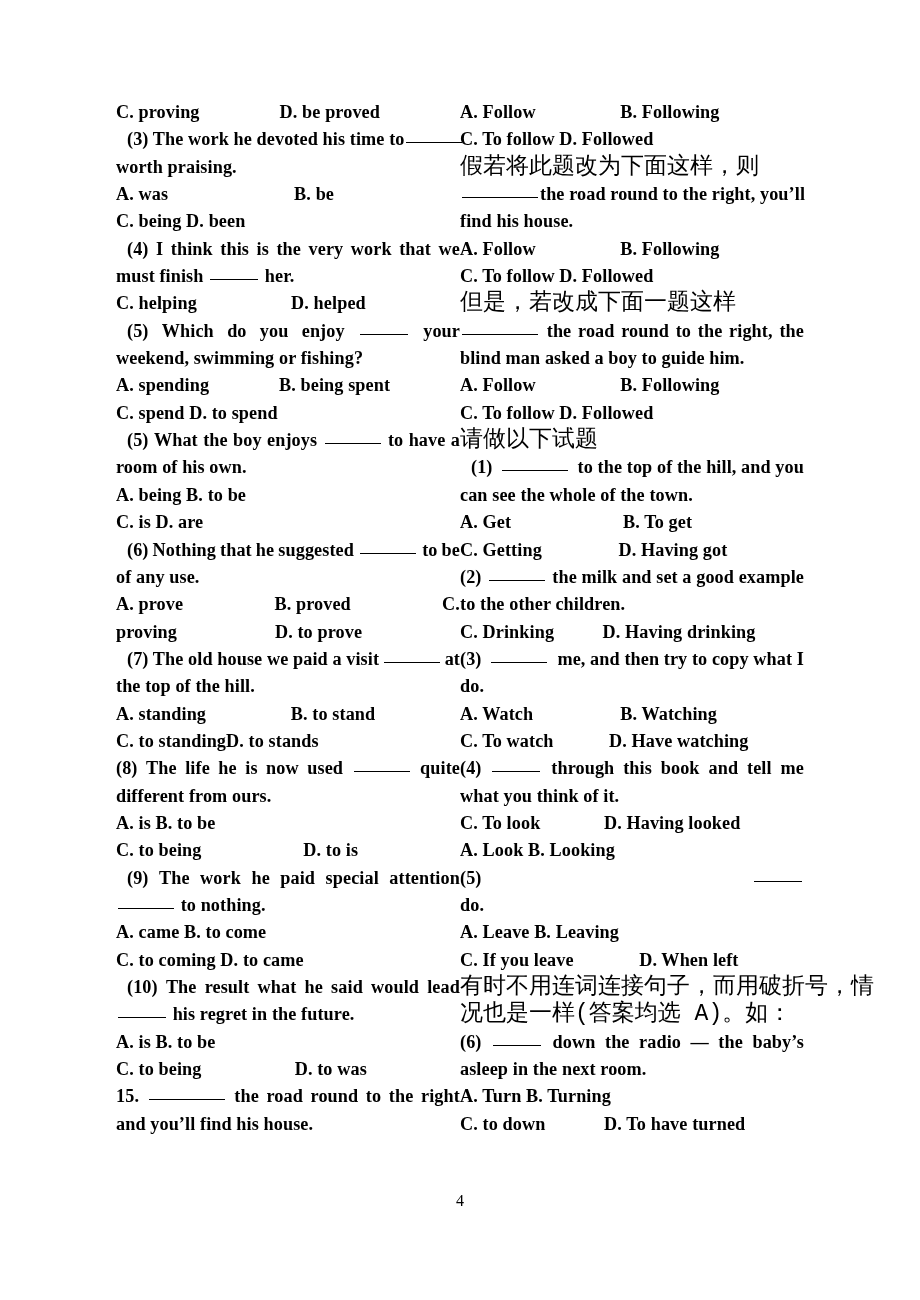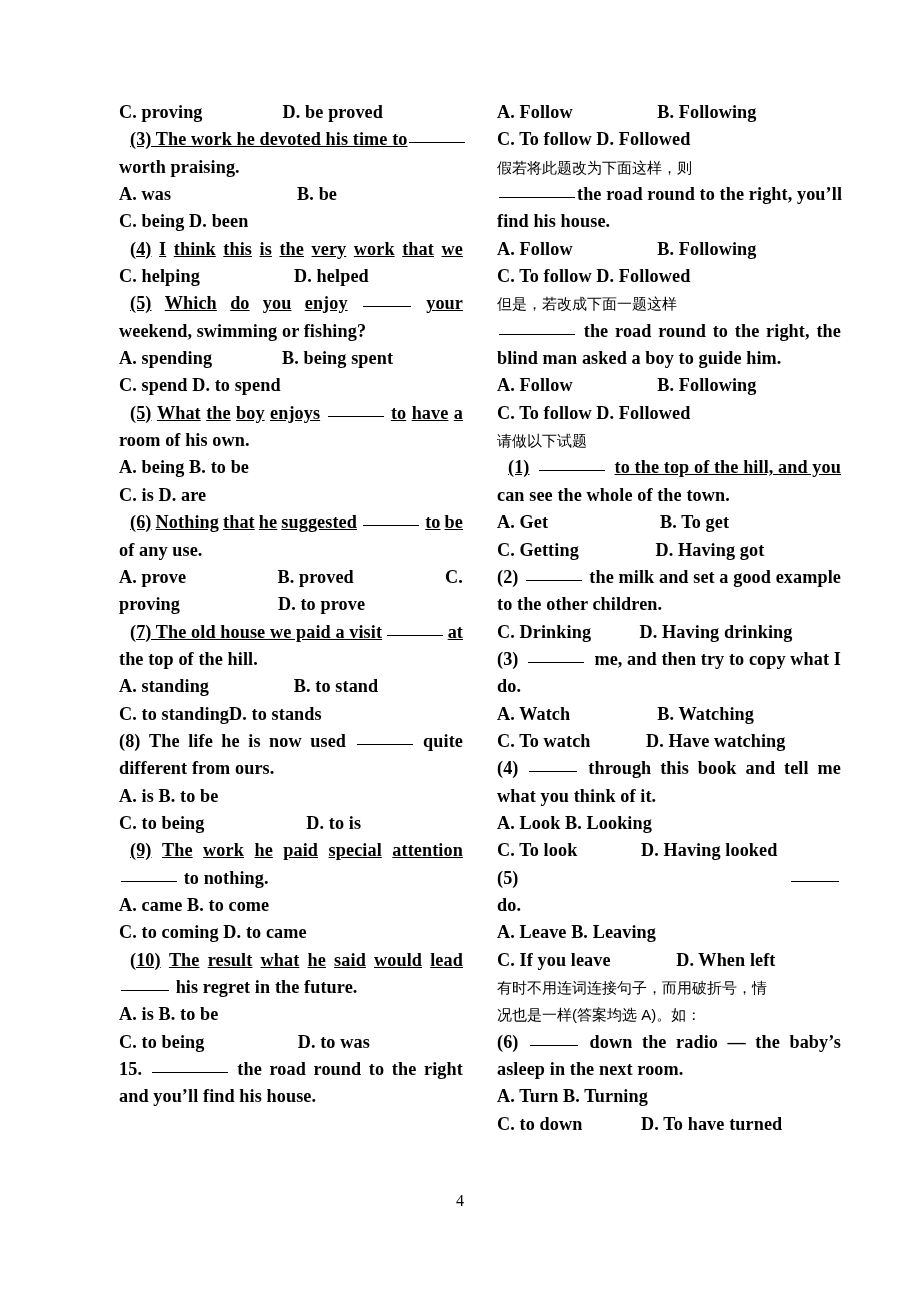--- a/index.html
+++ b/index.html
@@ -24,22 +24,21 @@
   }
 
   #columns {
     position: absolute;
     left: 99px;
     top: 99px;
     width: 722px;
     height: 1075px;
     display: flex;
     flex-direction: row;
-    justify-content: space-between;
-    margin-left: 20px;
+    justify-content: center;
   }
 
   .col {
     width: 344px;
     position: relative;
   }
 
   .line {
     font-size: 18.2px;
     line-height: 27.35px;
@@ -53,40 +52,40 @@
   .line.j {
     display: flex;
     flex-direction: row;
     justify-content: space-between;
     align-items: baseline;
     white-space: normal;
   }
   .line.j > span { white-space: pre; }
 
   
-  .ind { padding-left: 11px; text-decoration: underline; }
+  .ind { padding-left: 11px; }
 
   
   .blank {
     display: inline-block;
     border-bottom: 1.6px solid #000;
     vertical-align: 2px;
     height: 0.82em;
     margin: 0 2px;
   }
   .b5 { width: 48px; }
   .b6 { width: 56px; }
   .b7 { width: 66px; }
   .b8 { width: 76px; }
 
   
   .cn {
-    font-family: Liberation Sans, sans-serif;
+    font-family: Liberation Mono, monospace;
     font-weight: normal;
-    font-size: 15px;
+    font-size: 23px;
     letter-spacing: 0px;
   }
 
   #page-number {
     position: absolute;
     left: 0;
     top: 1192px;
     width: 920px;
     text-align: center;
     font-family: "Liberation Serif", "DejaVu Serif", serif;
@@ -122,20 +121,21 @@
           <span>I</span>
           <span>think</span>
           <span>this</span>
           <span>is</span>
           <span>the</span>
           <span>very</span>
           <span>work</span>
           <span>that</span>
           <span>we</span>
         </div>
+        <div class="line">must finish <span class="blank b5"></span> her.</div>
         <div class="line j">
           <span>C. helping</span>
           <span>D. helped</span>
           <span></span>
         </div>
         <div class="line ind j">
           <span>(5)</span>
           <span>Which</span>
           <span>do</span>
           <span>you</span>
@@ -341,26 +341,26 @@
           <span>(4)</span>
           <span><span class="blank b5"></span></span>
           <span>through</span>
           <span>this</span>
           <span>book</span>
           <span>and</span>
           <span>tell</span>
           <span>me</span>
         </div>
         <div class="line">what you think of it.</div>
-        <div class="line">A. Look B. Looking</div>
         <div class="line j">
           <span>C. To look</span>
           <span>D. Having looked</span>
           <span></span>
         </div>
+        <div class="line">A. Look B. Looking</div>
         <div class="line j">
           <span>(5)</span>
           <span><span class="blank b5"></span></span>
         </div>
         <div class="line">do.</div>
         <div class="line">A. Leave B. Leaving</div>
         <div class="line j">
           <span>C. If you leave</span>
           <span>D. When left</span>
           <span></span>

